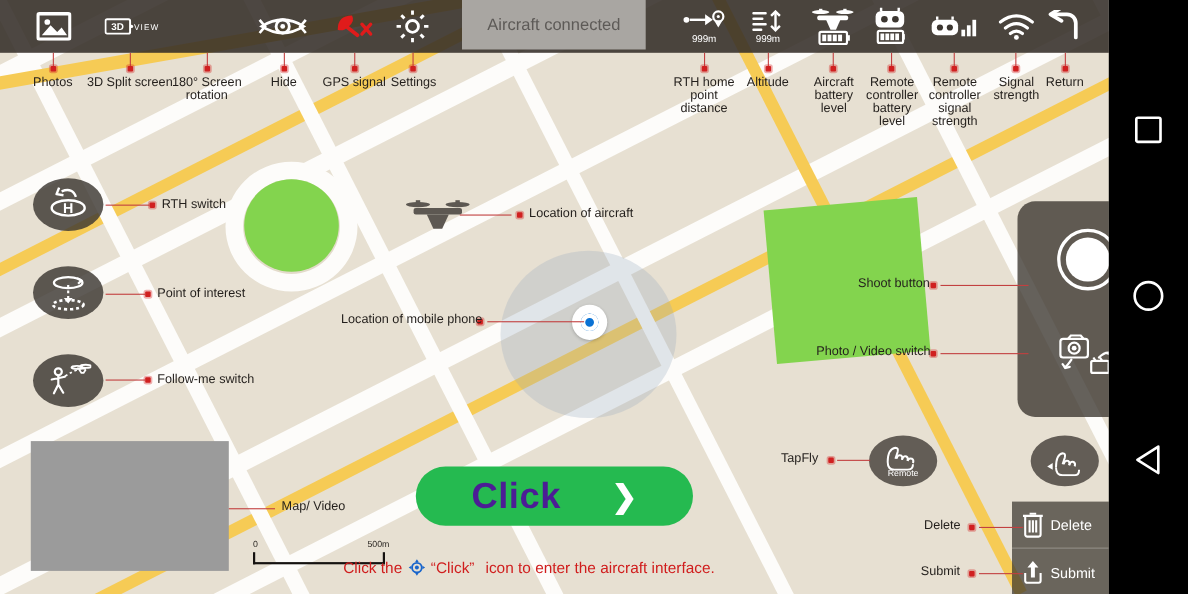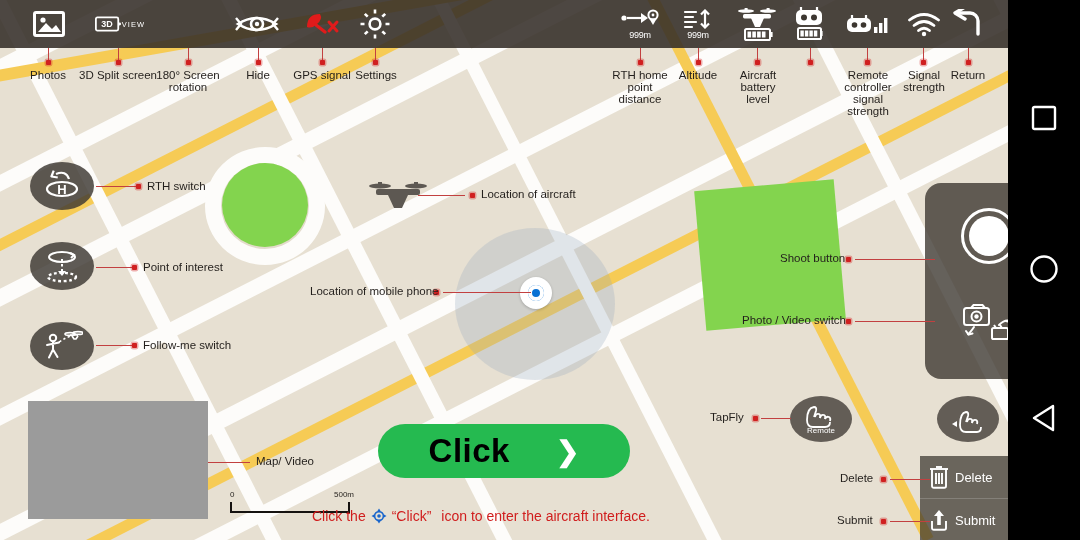--- a/index.html
+++ b/index.html
@@ -49,21 +49,21 @@
 
   
   #dsbox{position:absolute;left:920px;top:456px;width:88px;height:84px;}
   .dsrow{position:relative;height:42px;background:rgba(58,52,46,.72);display:flex;align-items:center;gap:5px;}
   .dsrow span{color:#fff;font-size:13px;}
 
   
   #mapvideo{position:absolute;left:28px;top:401px;width:180px;height:118px;background:#9b9b9b;}
   #clickbtn{position:absolute;left:378px;top:424px;width:252px;height:54px;border-radius:27px;
             background:#25ba50;display:flex;align-items:center;justify-content:center;gap:46px;}
-  #clickbtn .t{color:#000000;font-size:33px;font-weight:bold;letter-spacing:.5px;}
+  #clickbtn .t{color:#4c1d95;font-size:33px;font-weight:bold;letter-spacing:.5px;}
   #clickbtn .a{color:#fff;font-size:28px;font-weight:bold;}
   #caption{position:absolute;left:312px;top:508px;font-size:14px;color:#d01d1d;white-space:nowrap;
            display:flex;align-items:center;gap:4px;}
   #scalebar{position:absolute;left:230px;top:490px;width:120px;}
   #scalebar .nums{position:relative;height:12px;font-size:8px;color:#2a2622;}
   #scalebar .n0{position:absolute;left:0;}
   #scalebar .n1{position:absolute;left:104px;}
   #scalebar .bar{position:relative;height:9px;border-left:2px solid #151210;border-bottom:2px solid #151210;
                  border-right:2px solid #151210;}
 
@@ -168,20 +168,23 @@
 
     <div class="tbtn" style="left:352px;width:46px;">
       <svg width="34" height="34" viewBox="0 0 34 34">
         <g fill="none" stroke="#fff" stroke-width="2.6">
           <circle cx="17" cy="17" r="5.4"></circle>
           <path d="M17 2.5 v4 M17 27.5 v4 M2.5 17 h4 M27.5 17 h4 M6.8 6.8 l2.9 2.9 M24.3 24.3 l2.9 2.9 M27.2 6.8 l-2.9 2.9 M9.7 24.3 l-2.9 2.9"></path>
         </g>
       </svg>
     </div>
 
+    <div id="connbox">
+      <span>Aircraft connected</span>
+    </div>
 
     <div class="telem" style="left:612px;">
       <svg width="40" height="20" viewBox="0 0 40 20">
           <circle cx="4" cy="9" r="2.6" fill="#fff"></circle>
           <path d="M7 9 h19" stroke="#fff" stroke-width="2.2"></path>
           <path d="M21 4 l7 5 l-7 5 z" fill="#fff"></path>
           <circle cx="33" cy="6" r="4.6" fill="none" stroke="#fff" stroke-width="2"></circle>
           <circle cx="33" cy="6" r="1.4" fill="#fff"></circle>
           <path d="M29.2 9.6 L33 16 L36.8 9.6" fill="#fff"></path>
         </svg>
@@ -300,20 +303,21 @@
   <div class="vline" style="left:698px;top:48px;height:14px;"></div>
   <div class="dot" style="left:696px;top:60px;"></div>
   <div class="clab" style="left:672px;top:69px;width:52px;">Altitude</div>
 
   <div class="vline" style="left:757px;top:48px;height:14px;"></div>
   <div class="dot" style="left:755px;top:60px;"></div>
   <div class="clab multi" style="left:733px;top:69px;width:50px;">Aircraft battery level</div>
 
   <div class="vline" style="left:810px;top:48px;height:14px;"></div>
   <div class="dot" style="left:808px;top:60px;"></div>
+  <div class="clab multi" style="left:784px;top:69px;width:54px;">Remote controller battery level</div>
 
   <div class="vline" style="left:867px;top:48px;height:14px;"></div>
   <div class="dot" style="left:865px;top:60px;"></div>
   <div class="clab multi" style="left:841px;top:69px;width:54px;">Remote controller signal strength</div>
 
   <div class="vline" style="left:923px;top:48px;height:14px;"></div>
   <div class="dot" style="left:921px;top:60px;"></div>
   <div class="clab multi" style="left:899px;top:69px;width:50px;">Signal strength</div>
 
   <div class="vline" style="left:968px;top:48px;height:14px;"></div>

